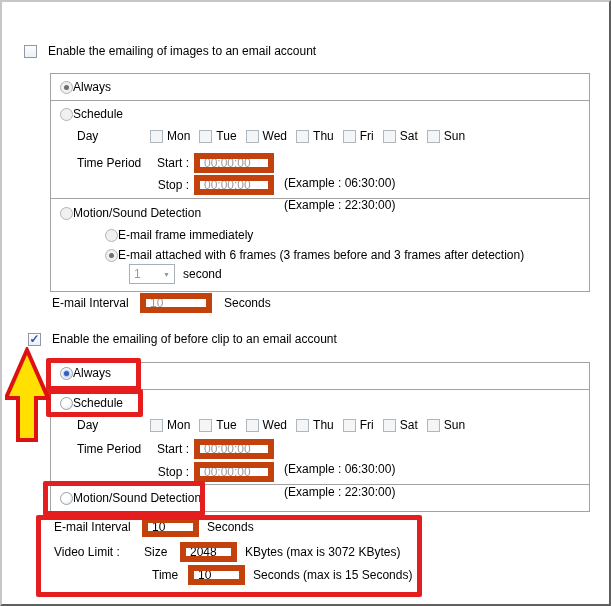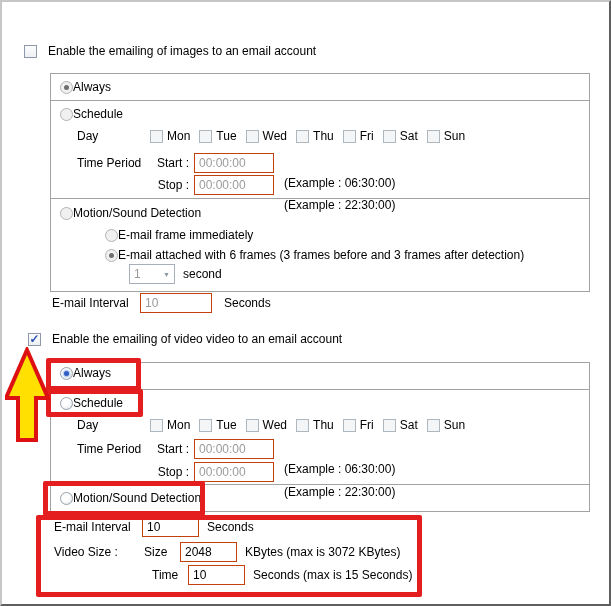--- a/index.html
+++ b/index.html
@@ -36,21 +36,21 @@
       background:radial-gradient(circle at 35% 30%, #ffffff 40%, #dde2e7);position:relative;flex:none;}
   .rd-dis{border-color:#b3b3b3;background:#f0f0f0;}
   .rd-dot-gray::after{content:"";position:absolute;left:3px;top:3px;width:5px;height:5px;border-radius:50%;background:#6f6f6f;}
   .rd-dot-blue::after{content:"";position:absolute;left:3px;top:3px;width:5px;height:5px;border-radius:50%;
       background:#2f5bc4;box-shadow:0 0 2px 1px #9dbbe6;}
   .rlbl{}
   
   .day{display:flex;align-items:center;margin-right:9px;}
   .day .cb{margin-right:4px;}
   
-  .tin{height:20px;box-sizing:border-box;border:1px solid #c2410c;font-family:"Liberation Sans", sans-serif;
+  .tin{height:20px;box-sizing:border-box;border:6px solid #c2410c;font-family:"Liberation Sans", sans-serif;
        font-size:12px;padding:1px 4px;color:#000;background:#fff;}
   .tin.dim{color:#9b9b9b;}
   
   .select{width:46px;height:20px;box-sizing:border-box;border:1px solid #a7b0b8;background:#fff;
           display:flex;align-items:center;color:#9b9b9b;padding:0 4px;flex:none;}
   .selarrow{margin-left:auto;font-size:7px;color:#8b98a3;line-height:1;}
   
   .ov{position:absolute;border:5px solid #e41e1e;box-sizing:border-box;border-radius:2px;
       pointer-events:none;z-index:5;background:transparent;}
   .arrow{position:absolute;left:3px;top:345px;width:46px;height:97px;pointer-events:none;z-index:6;}
@@ -152,21 +152,21 @@
   <div class="row" style="left:50px;top:290px;height:22px">
     <span class="w84">E-mail Interval</span>
     <input type="text" class="tin dim ml4" style="width: 72px;" value="10">
     <span class="ml12">Seconds</span>
   </div>
 
   <div class="row" style="left:26px;top:329px;height:16px">
     <span class="cb">
         <i class="ck">✓</i>
       </span>
-    <span class="ml11">Enable the emailing of video video to an email account</span>
+    <span class="ml11">Enable the emailing of before clip to an email account</span>
   </div>
 
   <div class="gbox" style="top:360px;height:28px"></div>
   <div class="gbox" style="top:387px;height:96px"></div>
   <div class="gbox" style="top:482px;height:28px"></div>
 
   <div class="row" style="left:58px;top:362px;height:18px">
     <span class="rd rd-dot-blue"></span>
     <span class="rlbl">Always</span>
   </div>
@@ -227,21 +227,21 @@
     <span class="rlbl">Motion/Sound Detection</span>
   </div>
 
   <div class="row" style="left:52px;top:514px;height:22px">
     <span class="w88">E-mail Interval</span>
     <input type="text" class="tin" style="width: 57px;" value="10">
     <span class="ml8">Seconds</span>
   </div>
 
   <div class="row" style="left:52px;top:539px;height:22px">
-    <span class="w90">Video Size :</span>
+    <span class="w90">Video Limit :</span>
     <span class="w36">Size</span>
     <input type="text" class="tin" style="width: 57px;" value="2048">
     <span class="ml8">KBytes (max is 3072 KBytes)</span>
   </div>
 
   <div class="row" style="left:60px;top:562px;height:22px">
     <span class="w90"></span>
     <span class="w36">Time</span>
     <input type="text" class="tin" style="width: 57px;" value="10">
     <span class="ml8">Seconds (max is 15 Seconds)</span>

